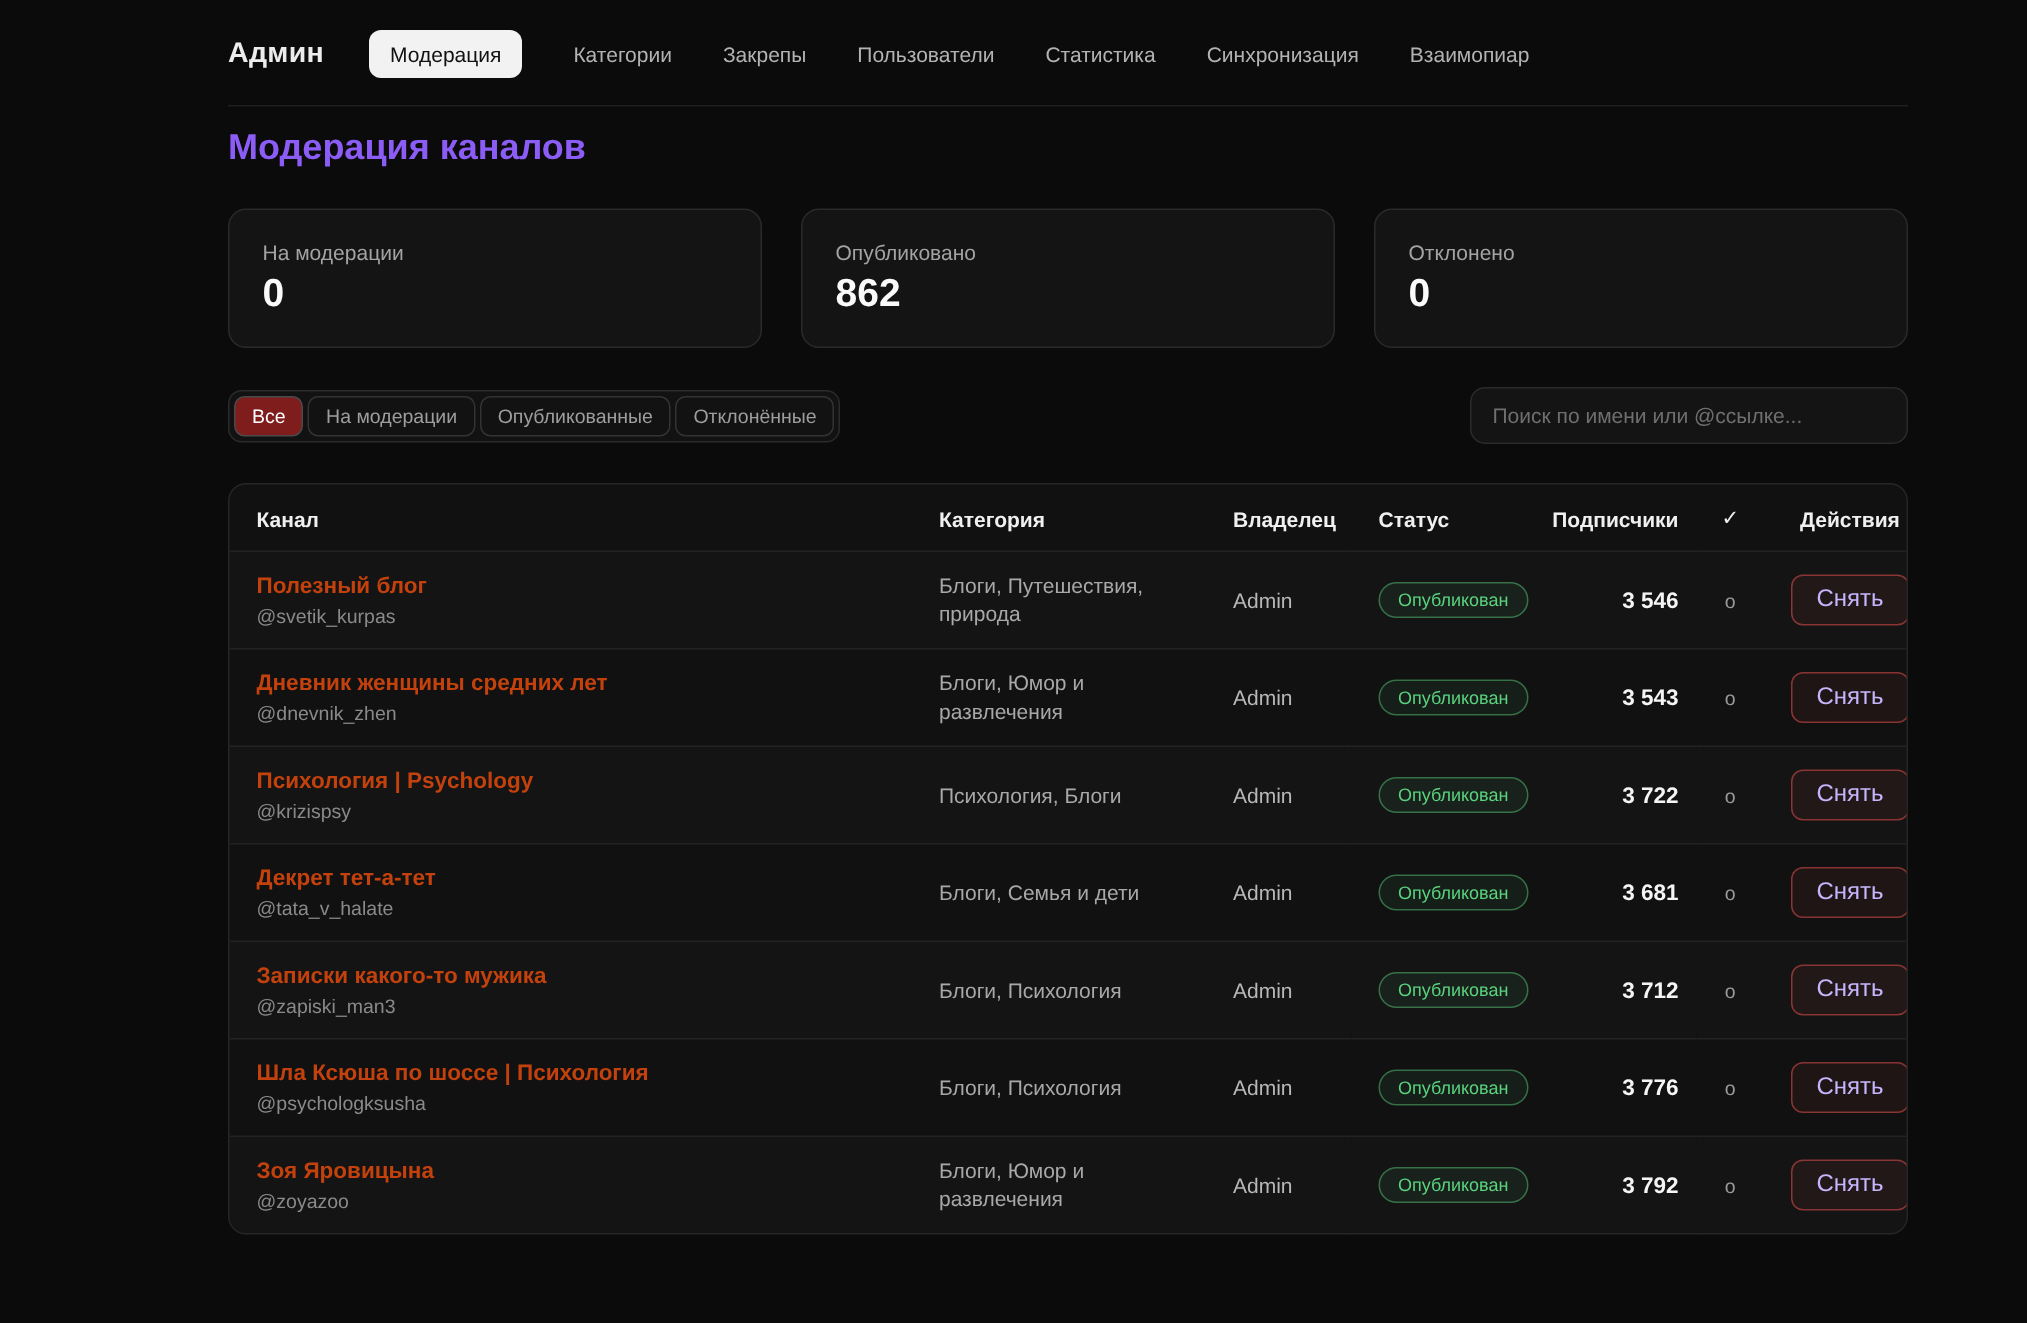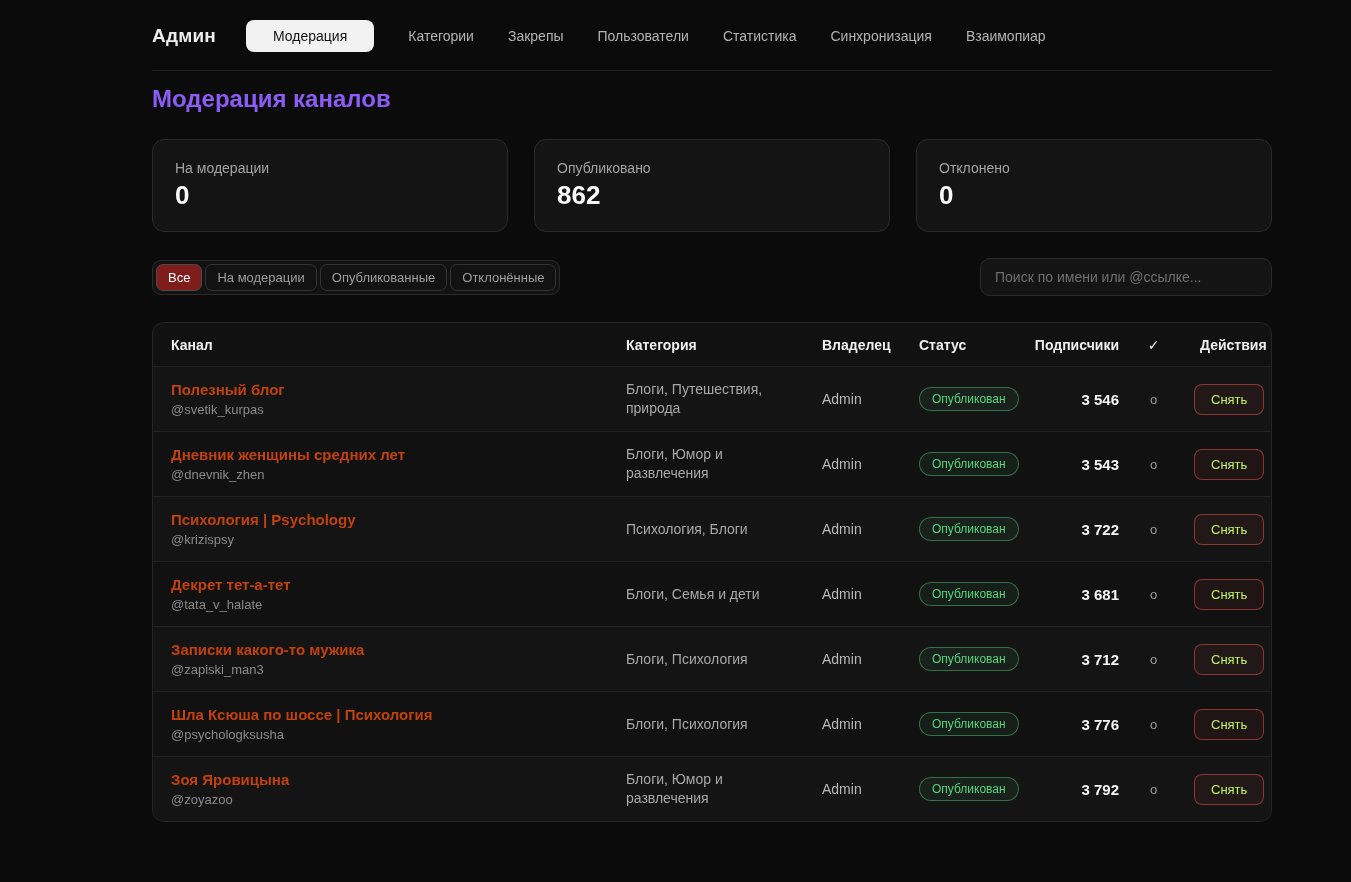--- a/index.html
+++ b/index.html
@@ -18,21 +18,21 @@
     border-bottom:1px solid #1f1f1f;
     text-align:right;
   }
   .brand { font-size:19px; font-weight:700; color:#ececec; letter-spacing:.2px; }
   .nav { display:flex; align-items:center; gap:34px; }
   .nav-item {
     font-size:14px; color:#b3b3b3; cursor:pointer; text-decoration:none;
     padding:8px 0; border-radius:8px; white-space:nowrap;
   }
   .nav-item.active {
-    background:#f2f2f2; color:#111; padding:8px 27px; font-weight:500;
+    background:#f2f2f2; color:#111; padding:8px 14px; font-weight:500;
   }
 
   
   .page-title { margin-top:14px; font-size:24px; font-weight:700; color:#8b5cf6; }
 
   
   .stats { display:flex; gap:26px; margin-top:26px; }
   .stat-card {
     flex:1; background:#141414; border:1px solid #2a2a2a; border-radius:12px;
     padding:20px 22px; min-height:85px;
@@ -83,21 +83,21 @@
   td.category { font-size:14px; color:#a8a8a8; line-height:19px; padding-right:40px; }
   td.owner { font-size:14px; color:#b8b8b8; }
   .badge {
     display:inline-block; font-size:12px; color:#5ad27e;
     border:1px solid rgba(90,210,126,.45); background:rgba(90,210,126,.07);
     border-radius:999px; padding:4px 12px; white-space:nowrap;
   }
   td.subs { font-size:15px; font-weight:600; color:#f5f5f5; }
   td.check { font-size:13px; color:#9a9a9a; }
   .remove-btn {
-    font-size:13px; color:#bef264; background:rgba(239,83,80,.07);
+    font-size:16px; color:#c4b5fd; background:rgba(239,83,80,.07);
     border:1px solid rgba(239,83,80,.5); border-radius:8px;
     padding:7px 16px; cursor:pointer; font-family:inherit; white-space:nowrap;
   }
 </style>
 </head>
 <body>
 
 <div class="content">
 
   <div class="topbar">

